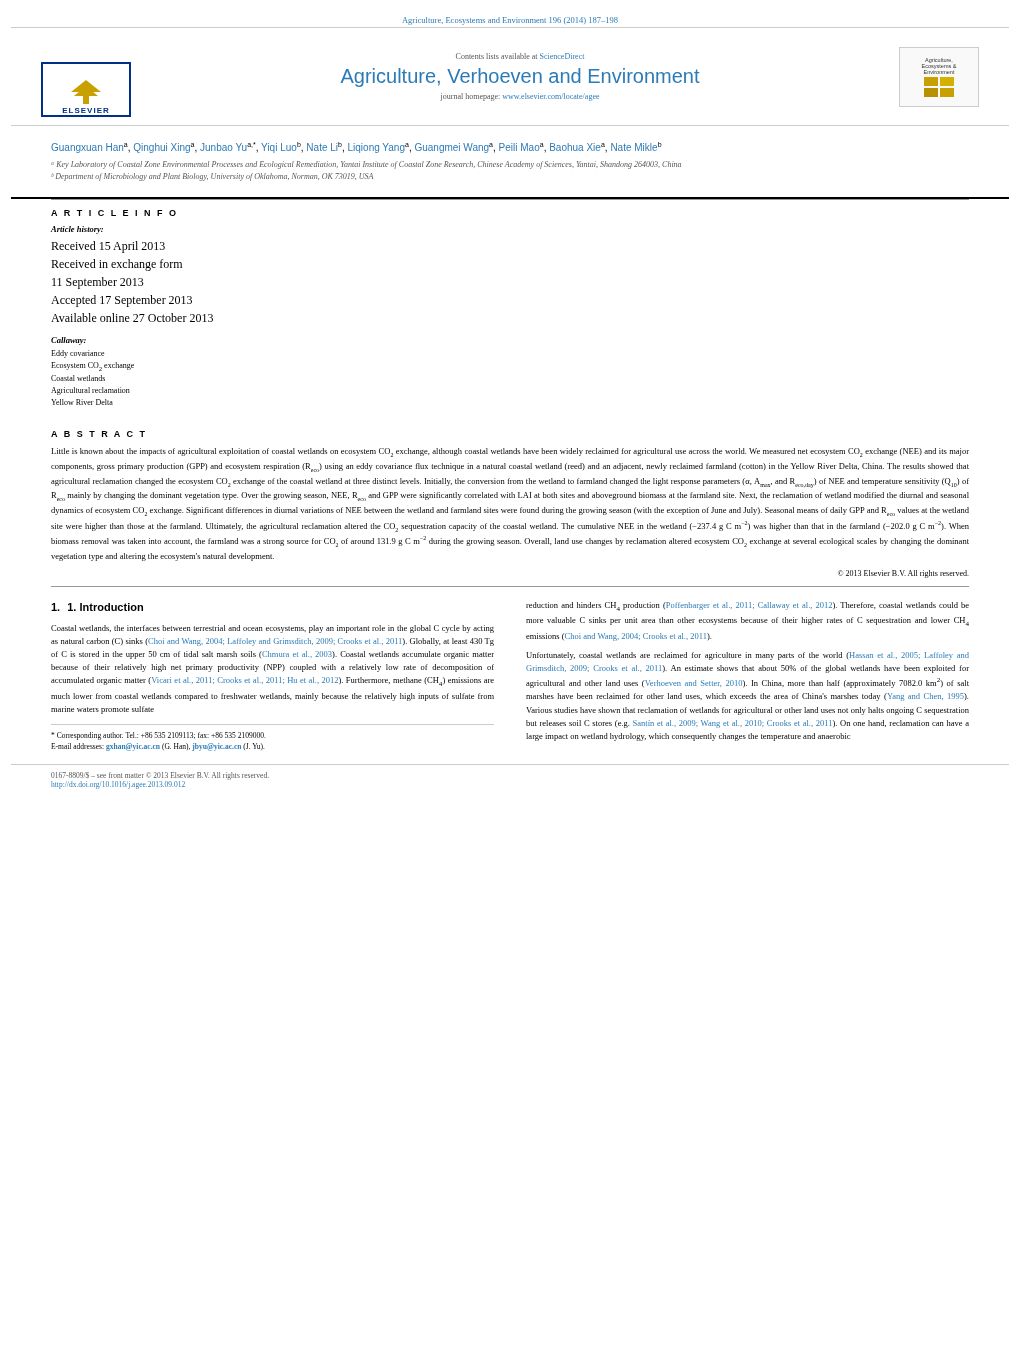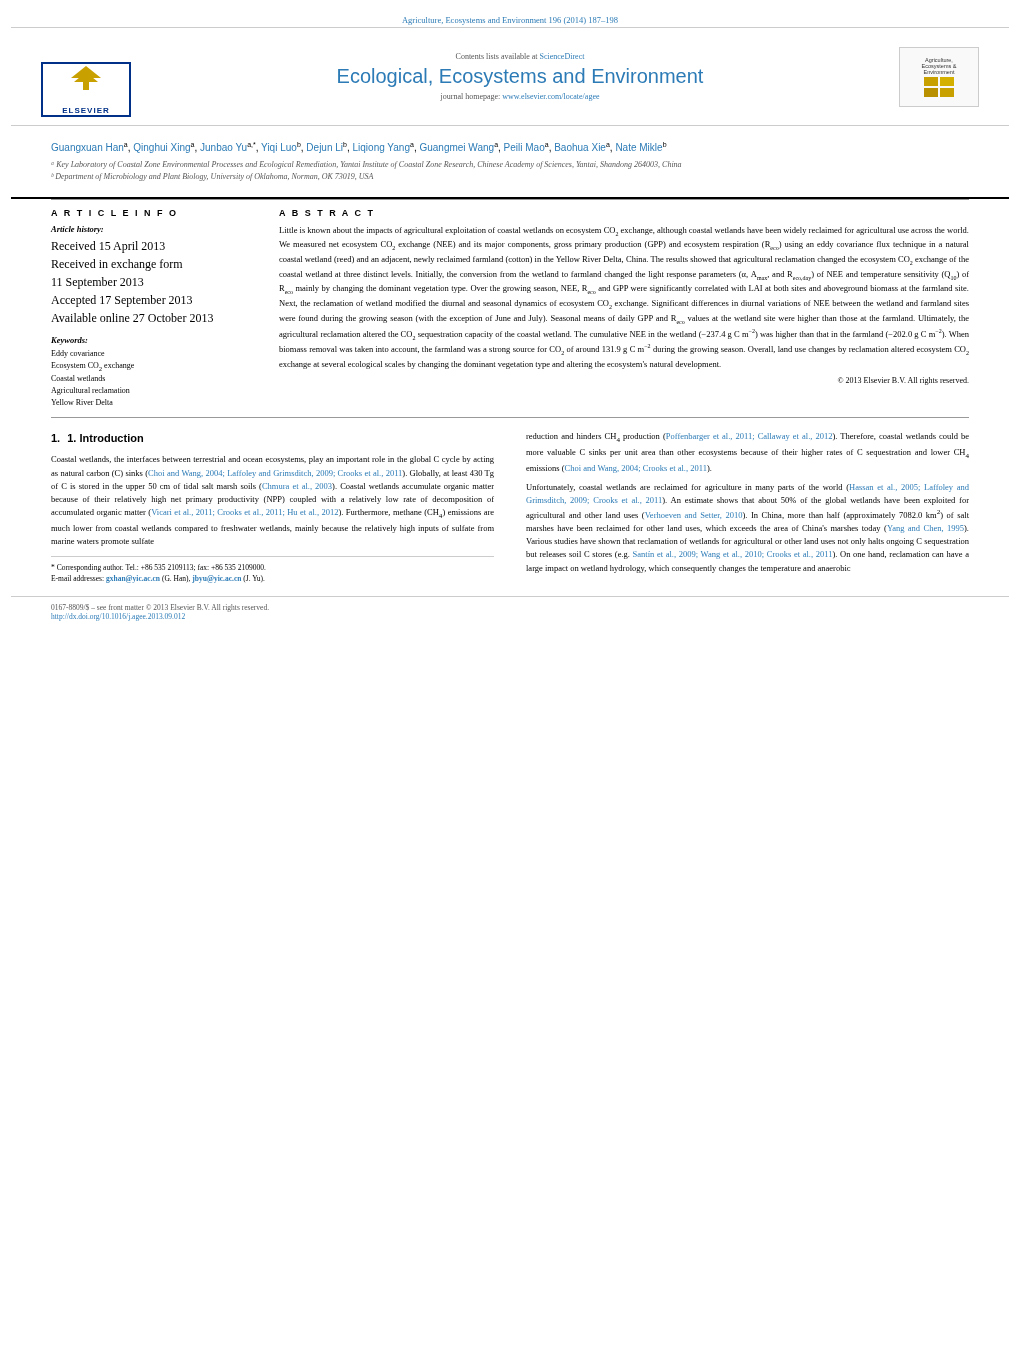--- a/index.html
+++ b/index.html
@@ -150,22 +150,23 @@
       font-size: 8px;
       color: #555;
       margin-bottom: 5px;
       font-style: italic;
       line-height: 1.4;
     }
 
     
     .two-col {
       display: flex;
-      gap: 28px;
+      gap: 20px;
       padding: 8px 40px;
+      flex-direction: column;
     }
 
     .left-col {
       width: 200px;
       flex-shrink: 0;
     }
     .right-col {
       flex: 1;
     }
 
@@ -315,38 +316,38 @@
 
 <div class="page">
 
   <div class="journal-bar">
     <span>Agriculture, Ecosystems and Environment 196 (2014) 187–198</span>
   </div>
 
   <div class="header-area">
 
     <div class="header-left">
-      <div style="width:90px; height:55px; border:2px solid #003087; display:flex; flex-direction:column; align-items:center; justify-content:space-between; background:#fff;margin-top:26px;">
+      <div style="width:90px; height:55px; border:2px solid #003087; display:flex; flex-direction:column; align-items:center; justify-content:flex-end; background:#fff;margin-top:26px;">
         <svg width="50" height="28" viewBox="0 0 50 28">
           <rect x="0" y="0" width="50" height="28" fill="#fff"></rect>
 
           <polygon points="25,2 10,14 40,14" fill="#c8a000"></polygon>
           <polygon points="25,8 13,18 37,18" fill="#c8a000"></polygon>
           <rect x="22" y="18" width="6" height="8" fill="#c8a000"></rect>
         </svg>
         <div style="font-size:8px; font-family:Arial; font-weight:bold; color:#003087; letter-spacing:1px;">ELSEVIER</div>
       </div>
     </div>
 
     <div class="header-center">
       <div class="contents-line">
         <span>Contents lists available at</span>
         <a href="#" style="color:#2c7bb6;">ScienceDirect</a>
       </div>
-      <div class="journal-title-main">Ecological, Ecosystems and Environment</div>
+      <div class="journal-title-main">Agriculture, Verhoeven and Environment</div>
       <div class="journal-homepage">
         <span>journal homepage:</span>
         <a href="#" style="color:#2c7bb6;">www.elsevier.com/locate/agee</a>
       </div>
     </div>
 
     <div class="header-right">
       <div class="journal-logo-right">
         <div style="font-size:5.5px; text-align:center; color:#333; margin-bottom:2px; font-family:Arial;">Agriculture,<br>Ecosystems &amp;<br>Environment</div>
         <div style="display:grid; grid-template-columns:1fr 1fr; gap:2px; width:30px; height:20px;">
@@ -359,21 +360,21 @@
     </div>
   </div>
 
   <div class="article-area">
 
     <div class="authors">
       <a class="author-link" href="#">Guangxuan Han</a><sup>a</sup>,
       <a class="author-link" href="#">Qinghui Xing</a><sup>a</sup>,
       <a class="author-link" href="#">Junbao Yu</a><sup>a,*</sup>,
       <a class="author-link" href="#">Yiqi Luo</a><sup>b</sup>,
-      <a class="author-link" href="#">Dejun Li</a><sup>b</sup>,
+      <a class="author-link" href="#">Nate Li</a><sup>b</sup>,
       <a class="author-link" href="#">Liqiong Yang</a><sup>a</sup>,
       <a class="author-link" href="#">Guangmei Wang</a><sup>a</sup>,
       <a class="author-link" href="#">Peili Mao</a><sup>a</sup>,
       <a class="author-link" href="#">Baohua Xie</a><sup>a</sup>,
       <a class="author-link" href="#">Nate Mikle</a><sup>b</sup>
     </div>
 
     <div class="affiliations">
       <div>ᵃ Key Laboratory of Coastal Zone Environmental Processes and Ecological Remediation, Yantai Institute of Coastal Zone Research, Chinese Academy of Sciences, Yantai, Shandong 264003, China</div>
       <div>ᵇ Department of Microbiology and Plant Biology, University of Oklahoma, Norman, OK 73019, USA</div>
@@ -391,21 +392,21 @@
         <div class="history-section">
           <h4>Article history:</h4>
           <div class="history-item">Received 15 April 2013</div>
           <div class="history-item">Received in exchange form</div>
           <div class="history-item">11 September 2013</div>
           <div class="history-item">Accepted 17 September 2013</div>
           <div class="history-item">Available online 27 October 2013</div>
         </div>
 
         <div class="keywords-section">
-          <h4>Keywords:</h4>
+          <h4>Callaway:</h4>
           <div class="keyword-item">Eddy covariance</div>
           <div class="keyword-item">Ecosystem CO<sub>2</sub> exchange</div>
           <div class="keyword-item">Coastal wetlands</div>
           <div class="keyword-item">Agricultural reclamation</div>
           <div class="keyword-item">Yellow River Delta</div>
         </div>
       </div>
     </div>
 
     <div class="right-col">

